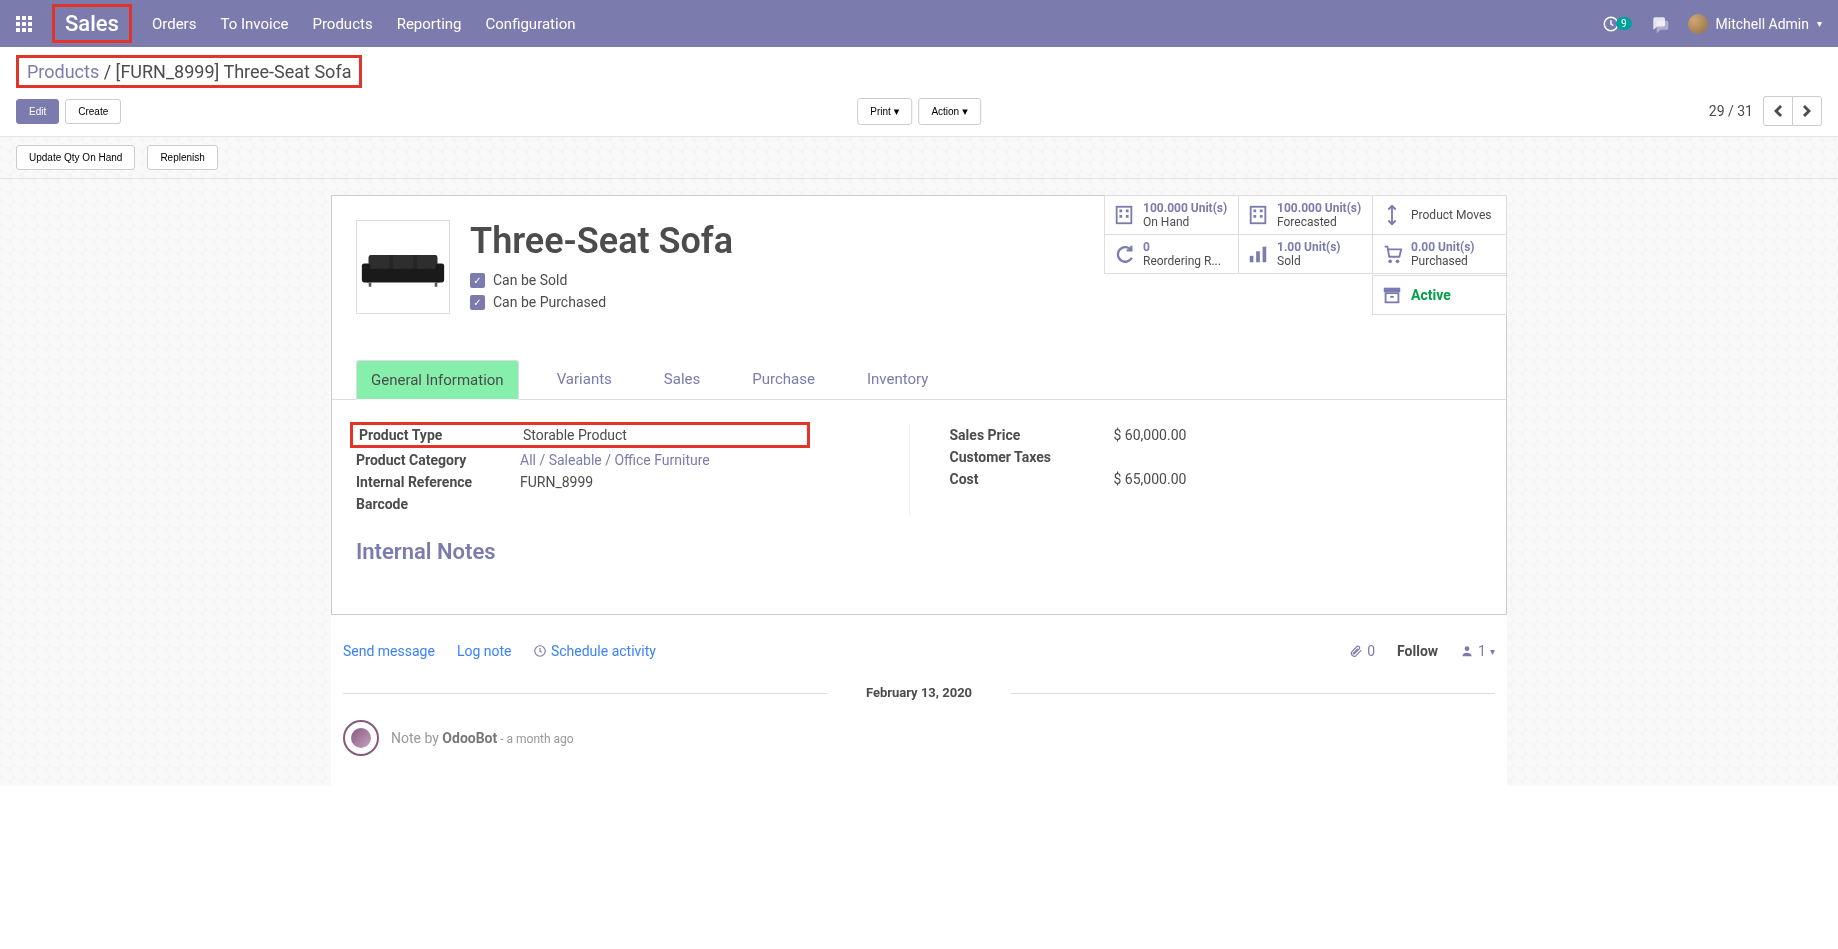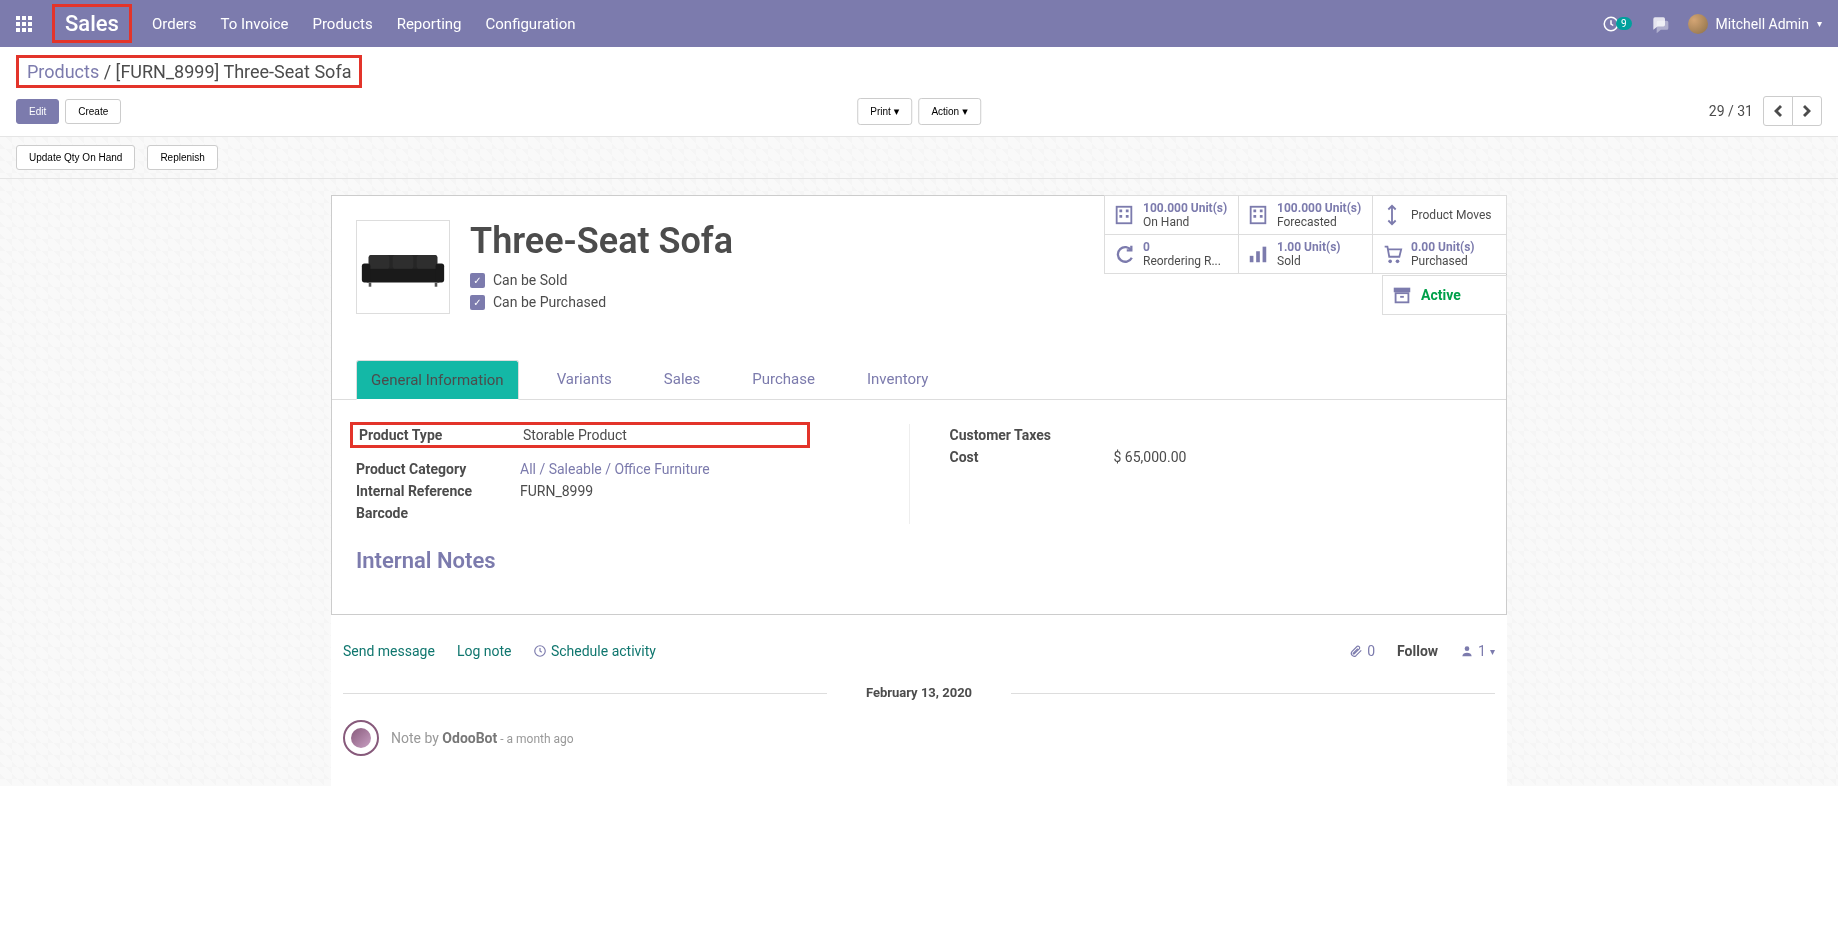--- a/index.html
+++ b/index.html
@@ -44,52 +44,52 @@
 .sheet { max-width: 1176px; margin: 0 auto; background: #fff; border: 1px solid #ccc; min-height: 420px; padding: 0; }
 
 .sheet-top { position: relative; padding: 24px; }
 .stat-buttons { position: absolute; right: -1px; top: -1px; display: flex; flex-wrap: wrap; max-width: 420px; justify-content: flex-end; }
 .stat-btn { border: 1px solid #ddd; background: #fff; width: 135px; height: 40px; display: flex; align-items: center; padding: 4px 8px; cursor: pointer; margin: 0 0 -1px -1px; }
 .stat-icon { width: 22px; margin-right: 8px; color: #7c7bad; flex-shrink:0; }
 .stat-body { line-height: 1.2; font-size: 12px; overflow: hidden; white-space: nowrap; text-overflow: ellipsis; }
 .stat-val { color: #7c7bad; font-weight: bold; }
 .stat-label { color: #4c4c4c; }
 .active-box { position: absolute; right: -1px; top: 79px; }
-.active-btn { border:1px solid #ddd; width:125px; height:40px; display:flex; align-items:center; padding:4px 8px; background:#fff; cursor:pointer; }
+.active-btn { border:1px solid #ddd; width:135px; height:40px; display:flex; align-items:center; padding:4px 8px; background:#fff; cursor:pointer; }
 .active-btn .stat-icon { width:22px; margin-right:8px; color:#7c7bad; }
 .active-btn span.lbl { color:#00a04a; font-weight:bold; font-size:14px; }
 
 .product-header { display: flex; gap: 20px; }
 .product-image { width: 94px; height: 94px; border: 1px solid #ddd; display: flex; align-items: center; justify-content: center; background: #fff; }
 .sofa-svg { width: 86px; height: 48px; }
 .product-title h1 { font-size: 36px; font-weight: 600; color: #4c4c4c; margin-bottom: 10px; }
 .checkbox-row { display: flex; align-items: center; gap: 8px; margin: 6px 0; font-size: 14px; }
 .checkbox-row .cb { width: 15px; height: 15px; background: #7c7bad; border-radius: 2px; display: inline-flex; align-items: center; justify-content: center; color: #fff; font-size: 10px; }
 
 
 .tabs { border-bottom: 1px solid #ddd; padding: 0 24px; display: flex; gap: 24px; margin-top: 20px; }
 .tab { padding: 10px 14px; cursor: pointer; color: #7c7bad; font-size: 15px; }
-.tab.active { color: #4c4c4c; border: 1px solid #ddd; border-bottom: 1px solid #fff; margin-bottom: -1px; border-radius: 3px 3px 0 0; background:#14b8a6; }
+.tab.active { color: #4c4c4c; border: 1px solid #ddd; border-bottom: 1px solid #fff; margin-bottom: -1px; border-radius: 3px 3px 0 0; background:#86efac; }
 
 
 .form-grid { display: flex; padding: 24px; gap: 40px; }
 .form-col { flex: 1; }
 .field-row { display: flex; padding: 3px 0; }
 .field-label { width: 164px; font-weight: bold; flex-shrink: 0; }
 .field-value { color: #4c4c4c; }
 .field-value a { color: #7c7bad; text-decoration: none; }
 .left-border { border-right: 1px solid #eee; padding-right:20px; }
-.row-highlight { border: 3px solid #e3342a; padding: 2px 6px; margin: -2px -6px 10px; display: flex; width: 460px; }
+.row-highlight { border: 3px solid #e3342a; padding: 2px 6px; margin: -2px -6px 1px; display: flex; width: 460px; }
 
 h2.section { color: #7c7bad; font-size: 22px; font-weight: 600; padding: 0 24px 24px; }
 
 
 .chatter { max-width: 1176px; margin: 0 auto; padding: 20px 12px; background:#fff; }
 .chatter-top { display: flex; align-items: center; gap: 22px; padding: 8px 0 16px; }
-.chatter-link { color: #0f766e; cursor: pointer; }
+.chatter-link { color: #3b82f6; cursor: pointer; }
 .chatter-right { margin-left: auto; display: flex; align-items: center; gap: 22px; }
 .followers { color: #7c7bad; display:flex; align-items:center; gap:4px; }
 .follow-btn { font-weight:bold; cursor:pointer; }
 .date-sep { text-align: center; position: relative; margin: 10px 0; font-size: 13px; font-weight: bold; }
 .date-sep::before, .date-sep::after { content:""; position:absolute; top:50%; width:42%; border-top:1px solid #ddd; }
 .date-sep::before { left:0; } .date-sep::after { right:0; }
 .note-row { display:flex; align-items:center; gap:12px; padding:10px 0; color:#999; }
 .note-avatar { width:36px; height:36px; border-radius:50%; border:2px solid #875a7b; background:#fff; display:flex; align-items:center; justify-content:center; }
 .note-avatar-inner { width:20px; height:20px; background:linear-gradient(135deg,#875a7b,#c9a0c3); border-radius:50%; }
 
@@ -327,20 +327,24 @@
         <div class="field-row">
           <div class="field-label">Internal Reference</div>
           <div class="field-value">FURN_8999</div>
         </div>
         <div class="field-row">
           <div class="field-label">Barcode</div>
           <div class="field-value"></div>
         </div>
       </div>
       <div class="form-col">
+        <div class="field-row">
+          <div class="field-label">Sales Price</div>
+          <div class="field-value">$ 60,000.00</div>
+        </div>
         <div class="field-row">
           <div class="field-label">Customer Taxes</div>
           <div class="field-value"></div>
         </div>
         <div class="field-row">
           <div class="field-label">Cost</div>
           <div class="field-value">$ 65,000.00</div>
         </div>
       </div>
     </div>

